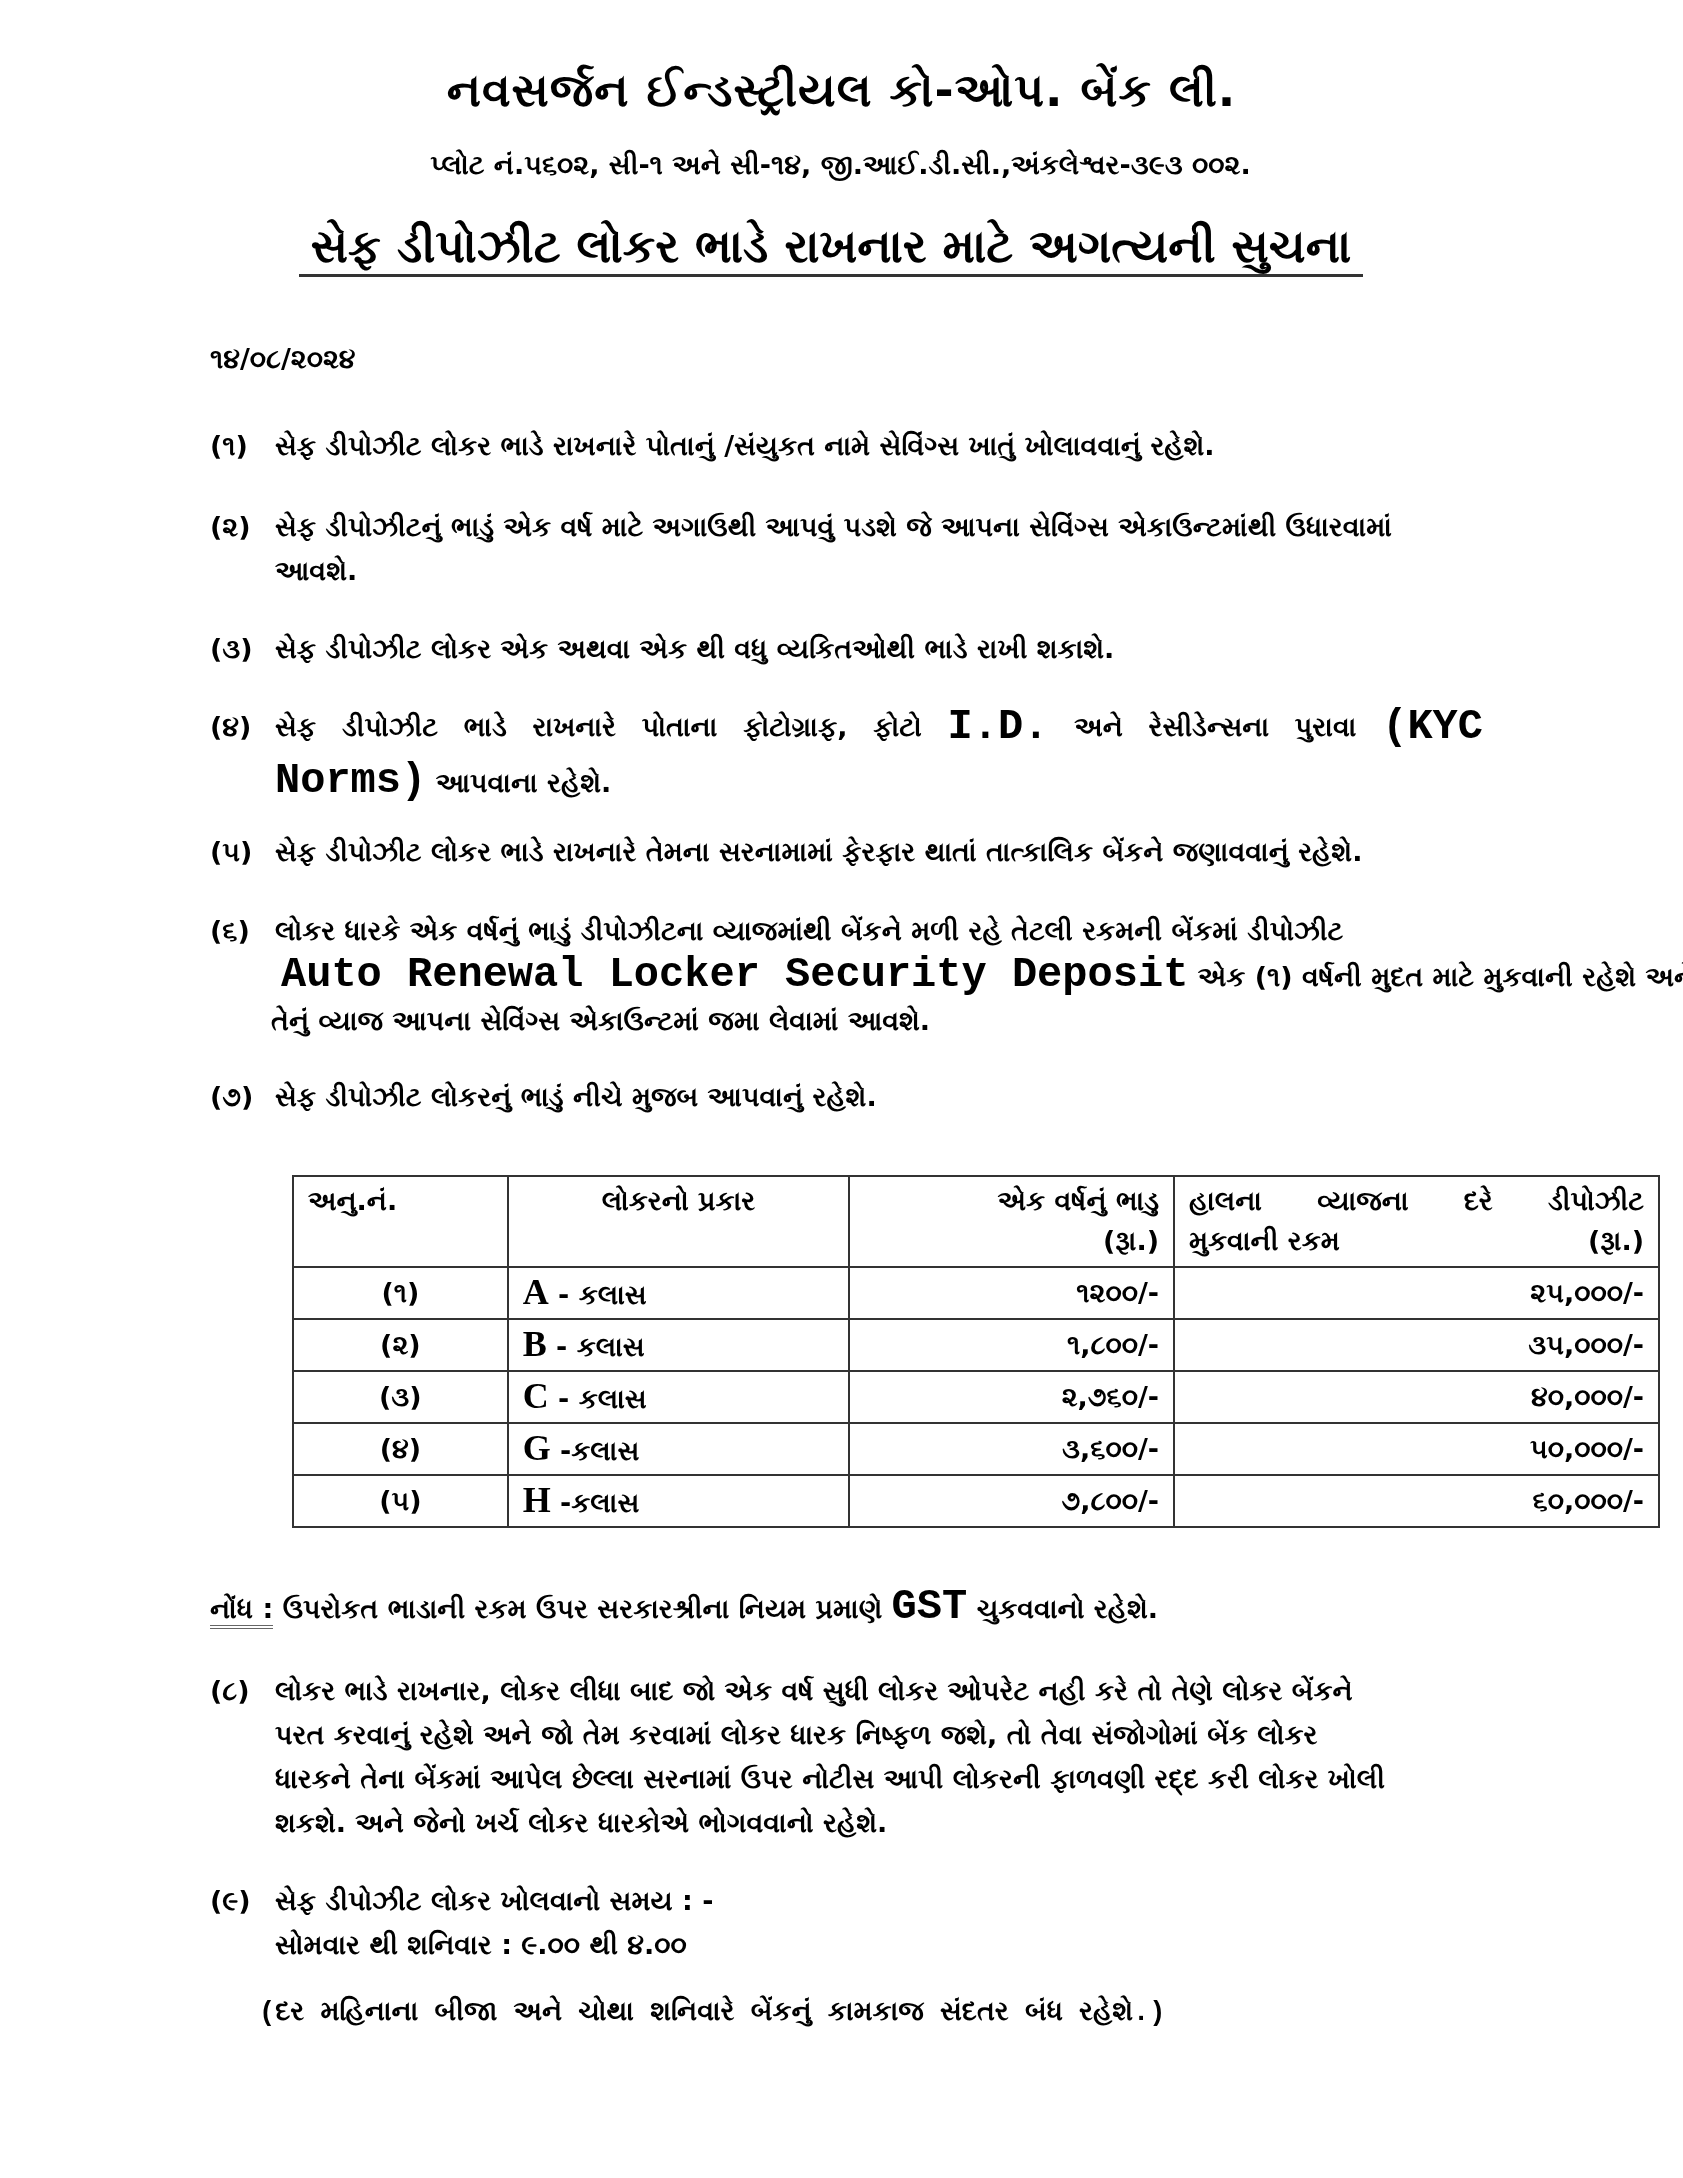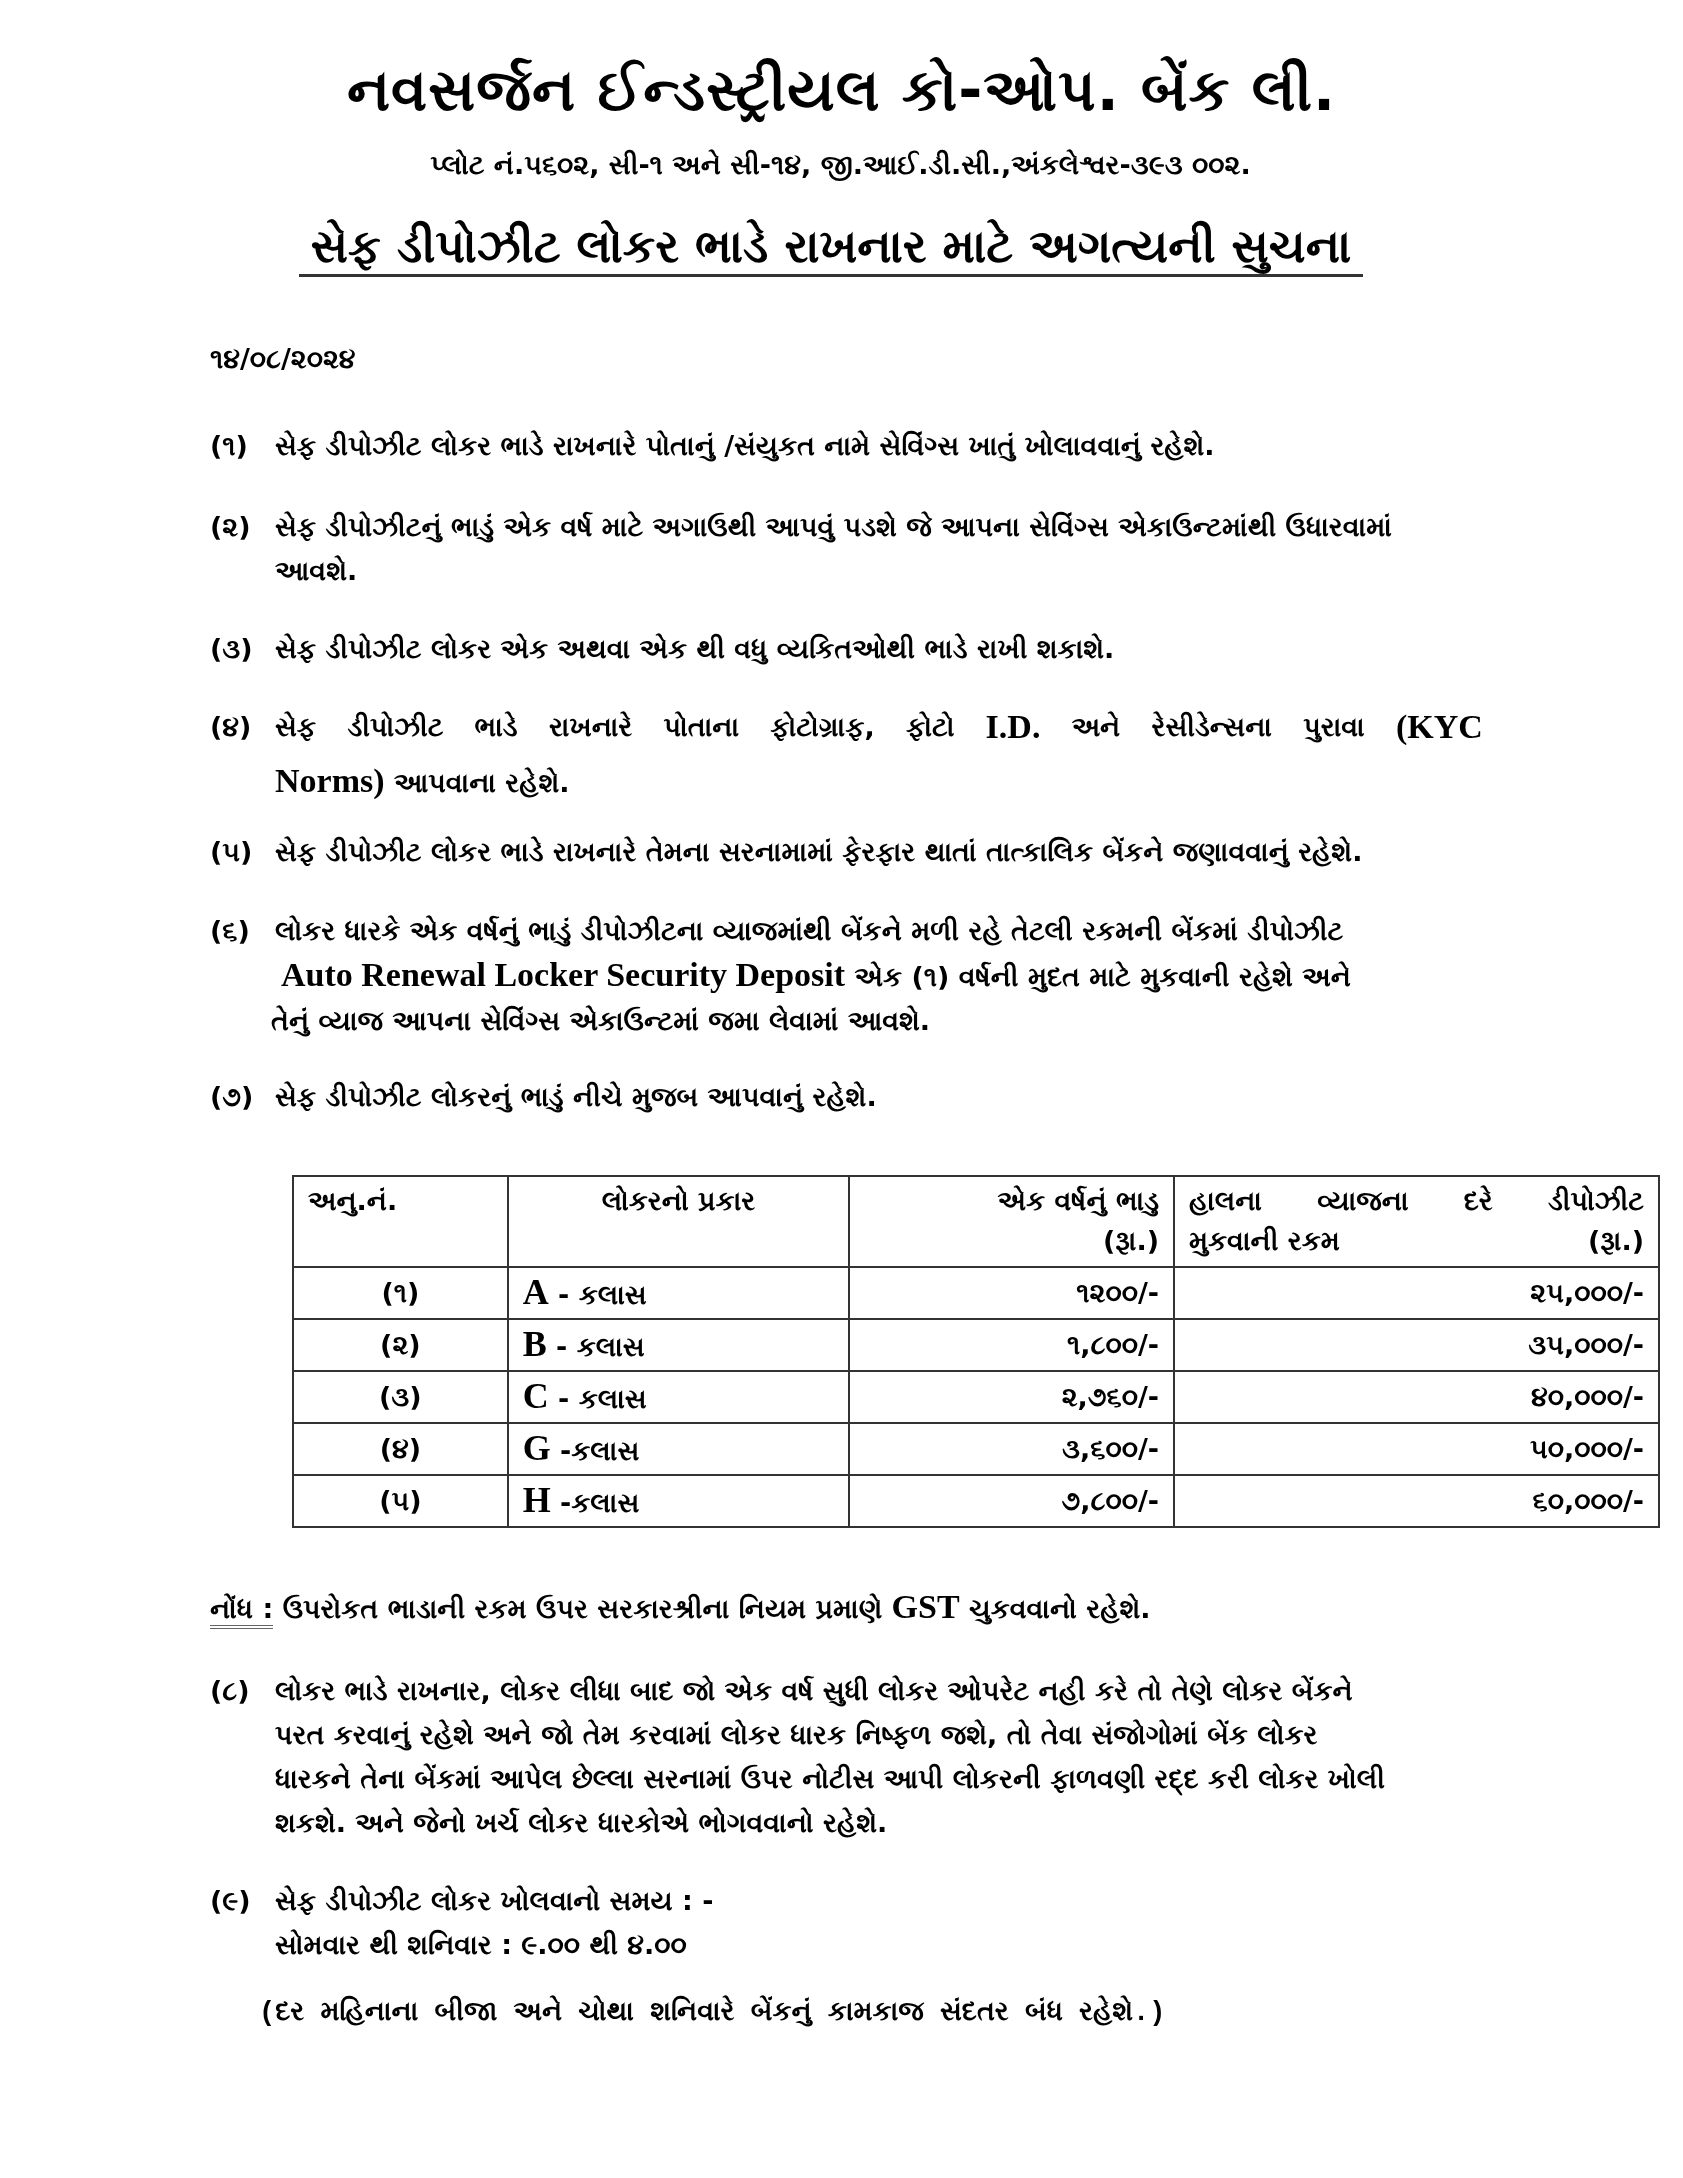--- a/index.html
+++ b/index.html
@@ -21,21 +21,21 @@
       top: 0;
       width: 1683px;
       height: 2178px;
     }
     .bank-name {
       position: absolute;
       left: 0;
       width: 1683px;
       top: 51px;
       text-align: center;
-      font-size: 58px;
+      font-size: 46px;
       font-weight: bold;
       letter-spacing: 1px;
       line-height: 79px;
     }
     .address {
       position: absolute;
       left: 0;
       width: 1681px;
       top: 145px;
       text-align: center;
@@ -78,23 +78,23 @@
       width: 1287px;
     }
     .item .num {
       display: inline-block;
       width: 65px;
     }
     .cont {
       padding-left: 65px;
     }
     .latin {
-      font-family: Liberation Serif, serif;
-      font-weight: bold;
-      font-size: 34px;
+      font-family: Liberation Mono, monospace;
+      font-weight: bold;
+      font-size: 42px;
     }
     .justify-line {
       display: flex;
       justify-content: space-between;
       width: 1277px;
     }
 
     
     .locker-table {
       position: absolute;

